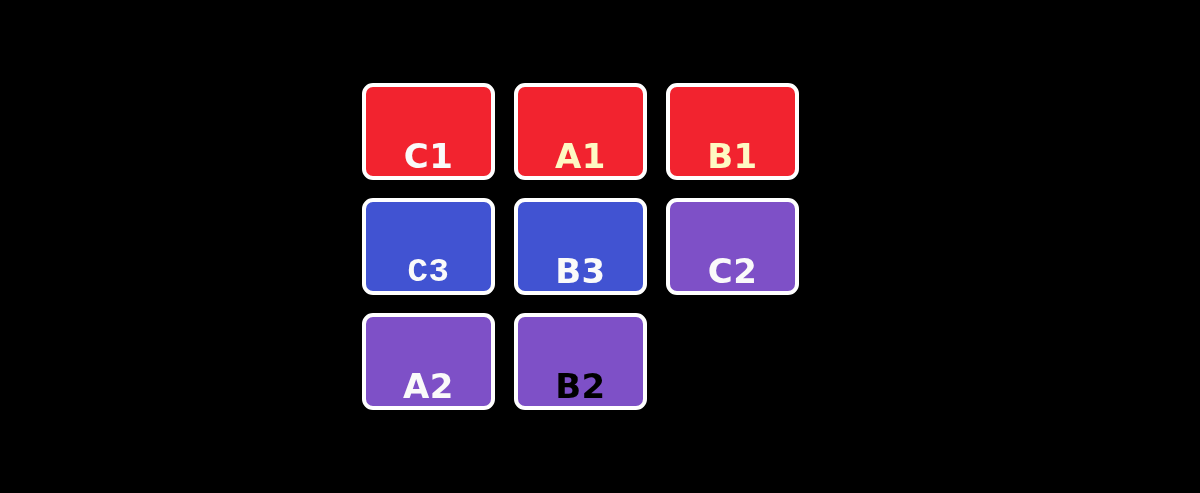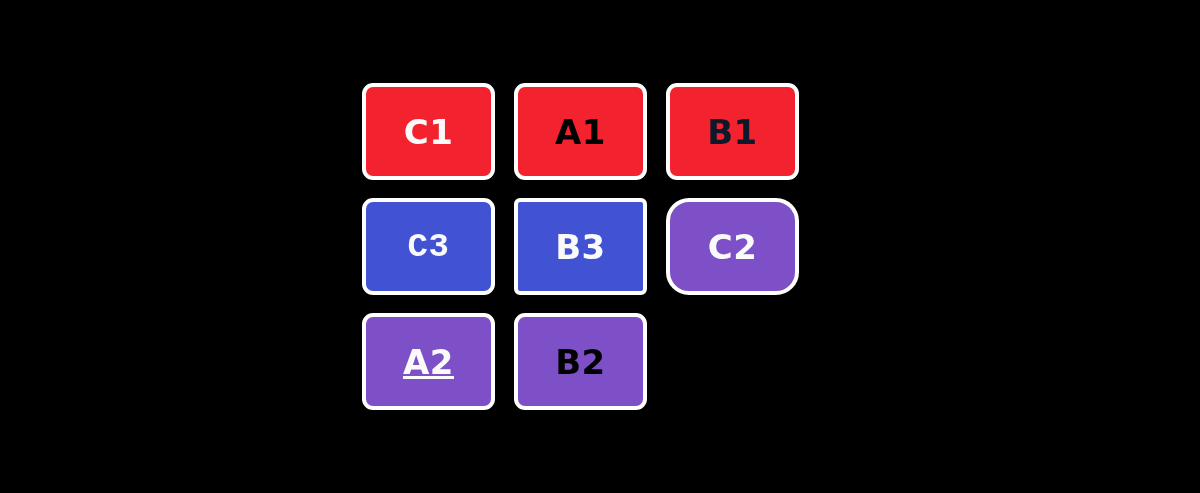--- a/index.html
+++ b/index.html
@@ -22,54 +22,54 @@
     grid-template-columns: repeat(3, 133px);
     grid-auto-rows: 97px;
     column-gap: 19px;
     row-gap: 18px;
   }
   .card {
     box-sizing: border-box;
     border: 4px solid #ffffff;
     border-radius: 11px;
     display: flex;
-    align-items: center;
+    align-items: flex-end;
     justify-content: center;
     color: #fafafa;
     font-size: 34px;
     font-weight: bold;
     letter-spacing: 0.5px;
     cursor: pointer;
     user-select: none;
   }
   .card span {
     pointer-events: none;
   }
 </style>
 </head>
 <body style="background: rgb(0, 0, 0);">
 
 <div class="card-grid">
   <div class="card" style="background: rgb(242, 35, 47); border-color: rgb(255, 255, 255); color: rgb(250, 250, 250);">
     <span>C1</span>
   </div>
-  <div class="card" style="background: rgb(242, 35, 47); border-color: rgb(255, 255, 255); color: #000000;">
+  <div class="card" style="background: rgb(242, 35, 47); border-color: rgb(255, 255, 255); color: #fef9c3;">
     <span>A1</span>
   </div>
-  <div class="card" style="background: rgb(242, 35, 47); border-color: rgb(255, 255, 255); color: #0f172a;">
+  <div class="card" style="background: rgb(242, 35, 47); border-color: rgb(255, 255, 255); color: #fef9c3;">
     <span>B1</span>
   </div>
   <div class="card" style="background: rgb(65, 83, 210); border-color: rgb(255, 255, 255); color: rgb(250, 250, 250); font-family: Liberation Mono, monospace;">
     <span>C3</span>
   </div>
-  <div class="card" style="background: rgb(65, 83, 210); border-color: rgb(255, 255, 255); color: rgb(250, 250, 250); border-radius: 6px;">
+  <div class="card" style="background: rgb(65, 83, 210); border-color: rgb(255, 255, 255); color: rgb(250, 250, 250);">
     <span>B3</span>
   </div>
-  <div class="card" style="background: rgb(126, 80, 199); border-color: rgb(255, 255, 255); color: rgb(250, 250, 250); border-radius: 23px;">
+  <div class="card" style="background: rgb(126, 80, 199); border-color: rgb(255, 255, 255); color: rgb(250, 250, 250);">
     <span>C2</span>
   </div>
-  <div class="card" style="background: rgb(126, 80, 199); border-color: rgb(255, 255, 255); color: rgb(250, 250, 250); text-decoration: underline;">
+  <div class="card" style="background: rgb(126, 80, 199); border-color: rgb(255, 255, 255); color: rgb(250, 250, 250);">
     <span>A2</span>
   </div>
   <div class="card" style="background: rgb(126, 80, 199); border-color: rgb(255, 255, 255); color: #000000;">
     <span>B2</span>
   </div>
 </div>
 
 </body></html>

